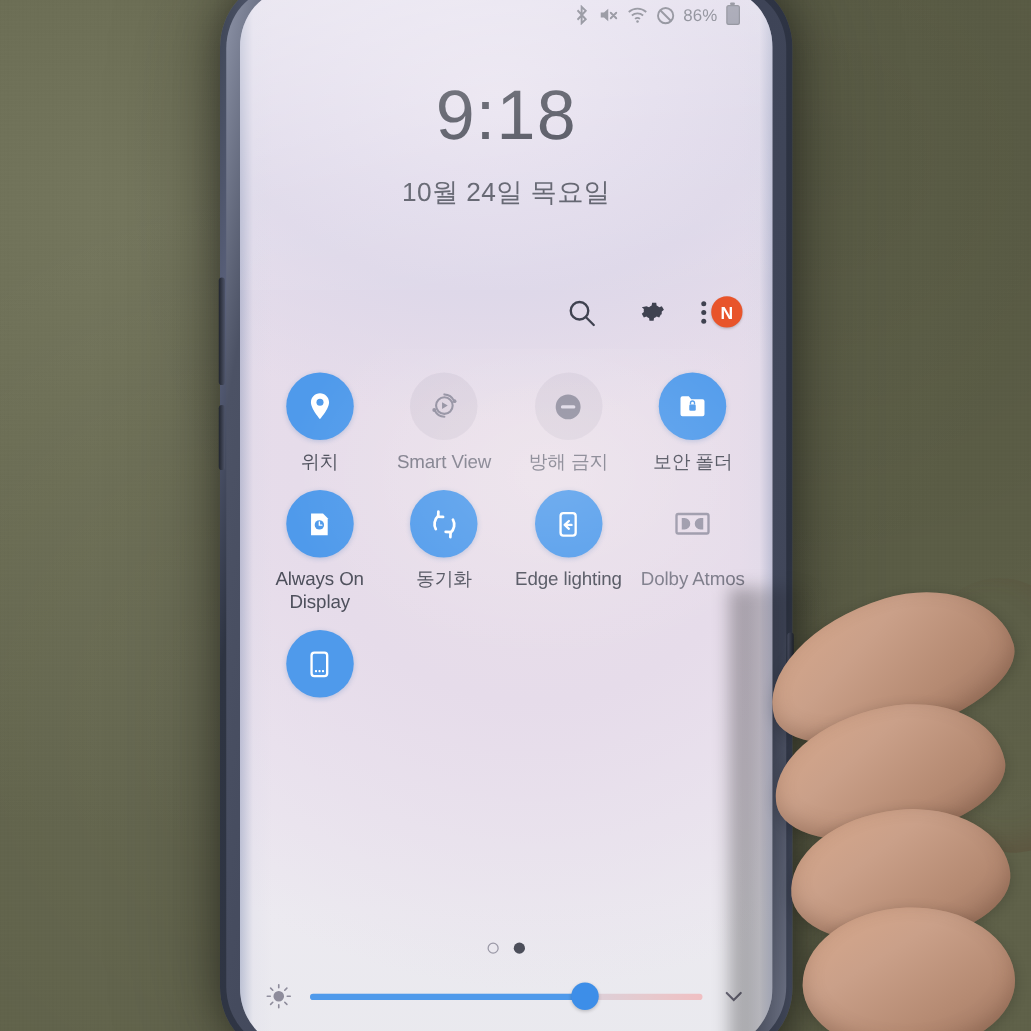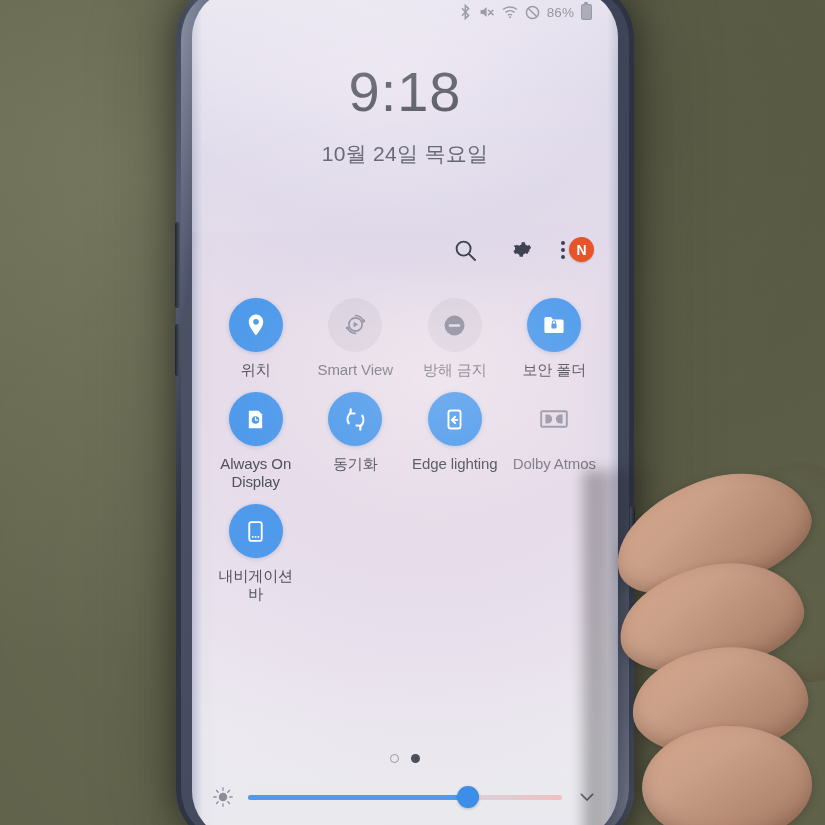--- a/index.html
+++ b/index.html
@@ -365,21 +365,20 @@
 
       <div class="tile">
         <div class="ic on">
           <svg width="25" height="25" viewBox="0 0 24 24" fill="none" stroke="currentColor" stroke-width="1.8">
             <rect x="6" y="3" width="12" height="18" rx="2.1"></rect>
             <rect x="8.6" y="16.4" width="1.6" height="1.6" rx=".5" fill="currentColor" stroke="none"></rect>
             <rect x="11.3" y="16.4" width="1.6" height="1.6" rx=".5" fill="currentColor" stroke="none"></rect>
             <rect x="14" y="16.4" width="1.6" height="1.6" rx=".5" fill="currentColor" stroke="none"></rect>
           </svg>
         </div>
-        <div class="lbl">내비게이션 바</div>
       </div>
 
       <div class="tile"></div>
     </div>
 
     <div class="dots">
       <span class="dot idle"></span>
       <span class="dot active"></span>
     </div>
 

